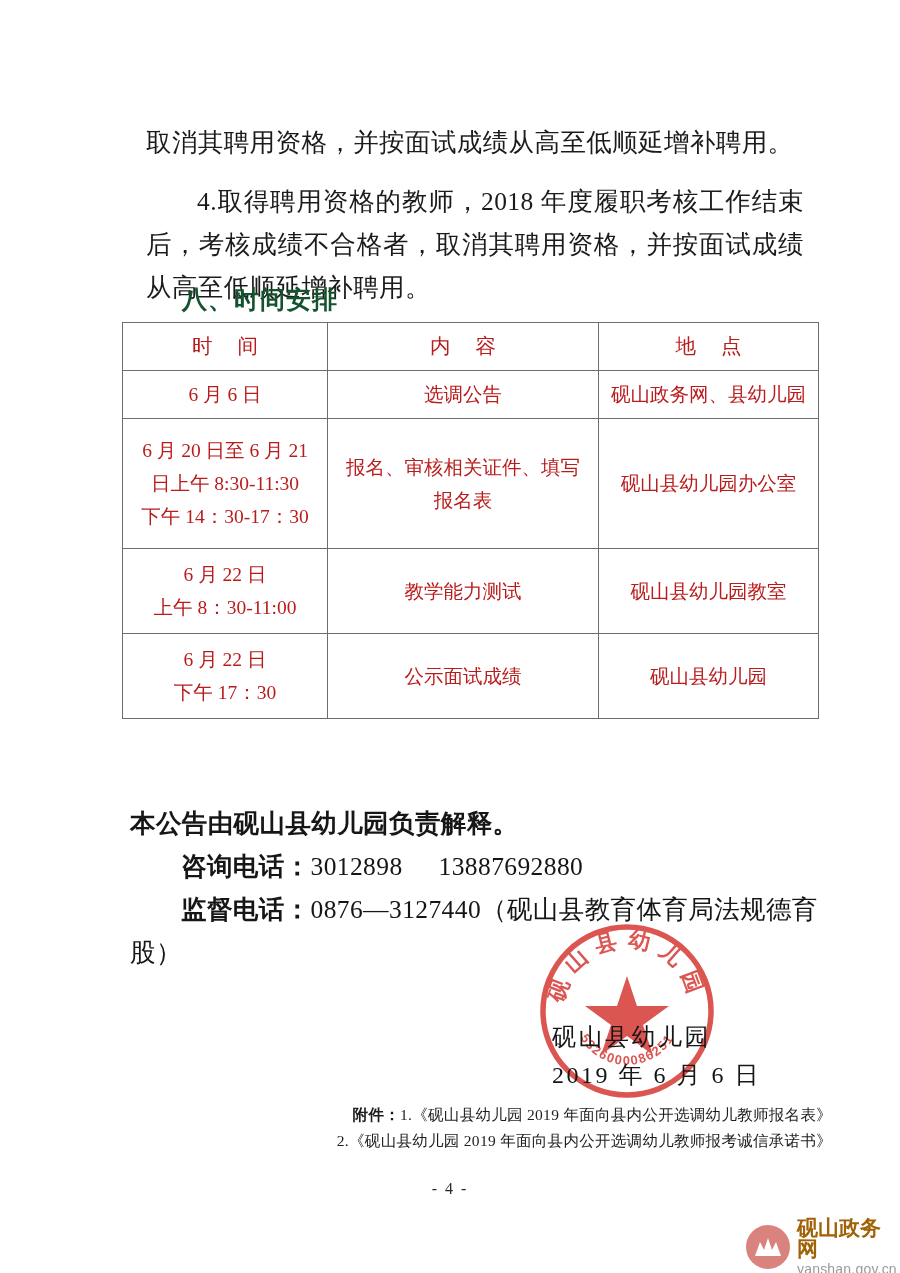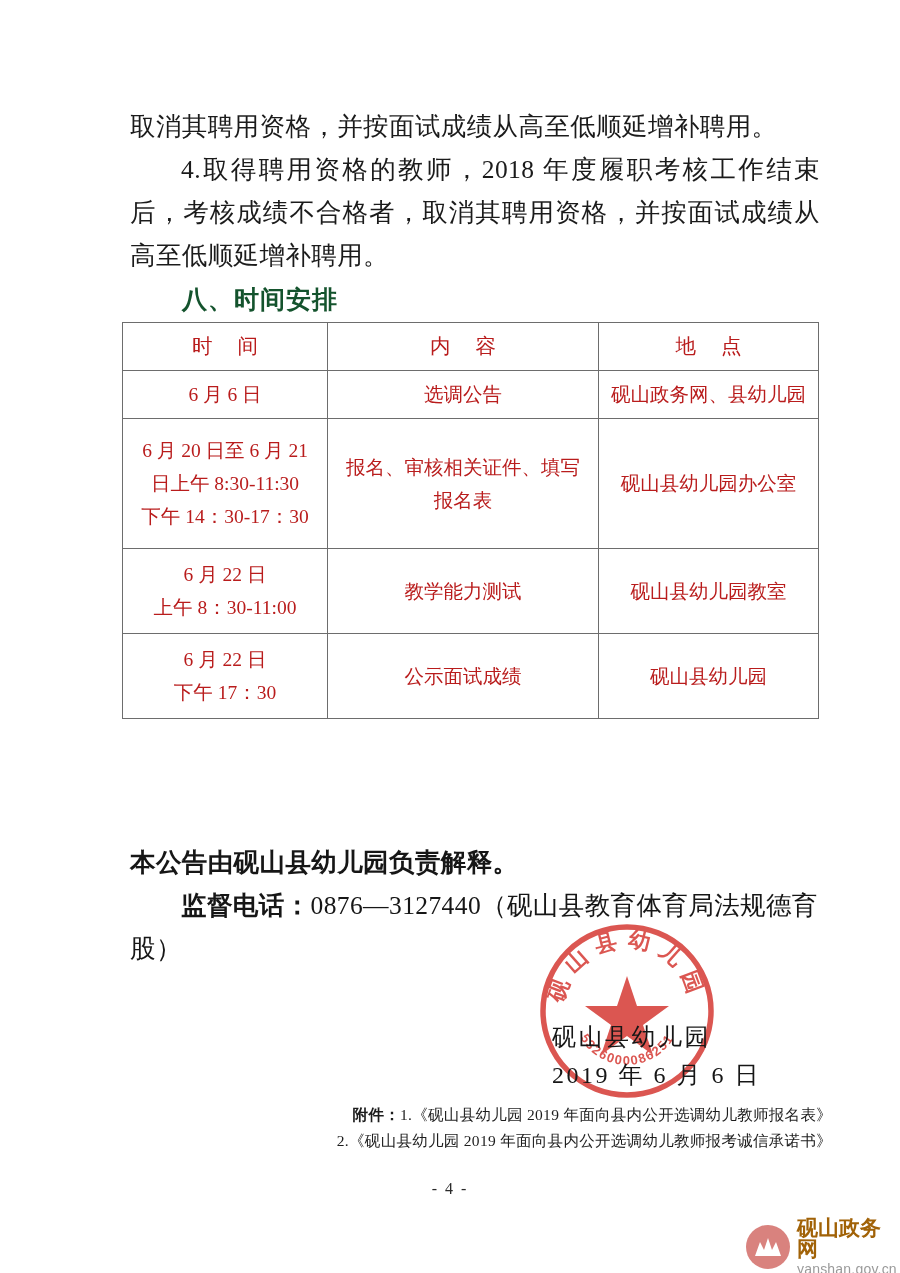--- a/index.html
+++ b/index.html
@@ -31,21 +31,21 @@
     left: 130px;
     top: 105px;
     width: 690px;
   }
   .para {
     font-size: 25.5px;
     line-height: 43px;
     letter-spacing: 0.4px;
     text-align: justify;
     text-justify: inter-ideograph;
-    margin: 0;
+    margin: 16px;
     color: #1b1b1b;
   }
   .para.indent { text-indent: 2em; }
 
   
   .section-heading {
     position: absolute;
     left: 182px;
     top: 283px;
     font-family: "Liberation Sans", "DejaVu Sans", sans-serif;
@@ -94,21 +94,20 @@
   .row-h-3 td { height: 85px; }
   .row-h-4 td { height: 85px; }
   .row-h-5 td { height: 85px; }
 
   
   .closing {
     position: absolute;
     left: 130px;
     top: 802px;
     width: 690px;
-    margin-top: 39px;
   }
   .closing-line {
     font-size: 25.5px;
     line-height: 43px;
     margin: 0;
     letter-spacing: 0.4px;
   }
   .bold-serif { font-weight: bold; }
   .closing-line.indent { text-indent: 2em; }
   .tel-gap { display: inline-block; width: 36px; }
@@ -294,20 +293,23 @@
           <span class="cell-lines">
               <span>砚山县幼儿园</span>
             </span>
         </td>
       </tr>
     </tbody>
   </table>
 
   <div class="closing">
     <p class="closing-line bold-serif">本公告由砚山县幼儿园负责解释。</p>
+    <p class="closing-line indent">
+      <span class="bold-serif">咨询电话：</span><span>3012898</span><span class="tel-gap"></span><span>13887692880</span>
+    </p>
     <p class="closing-line indent">
       <span class="bold-serif">监督电话：</span><span>0876—3127440（砚山县教育体育局法规德育股）</span>
     </p>
   </div>
 
   <div class="seal">
     <svg viewBox="0 0 178 178" xmlns="http://www.w3.org/2000/svg" aria-hidden="true">
       <defs>
         <path id="sealArcTop" d="M 25 89 A 64 64 0 0 1 153 89"></path>
         <path id="sealArcBottom" d="M 35 89 A 54 54 0 0 0 143 89"></path>

